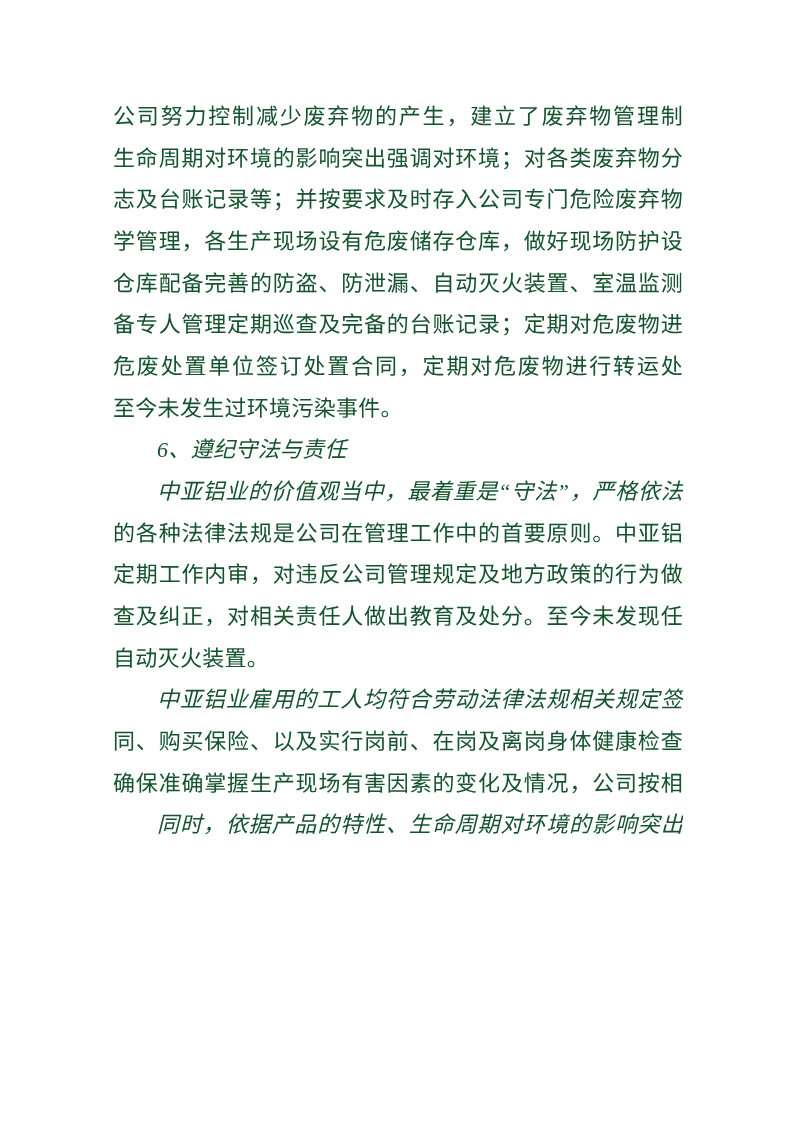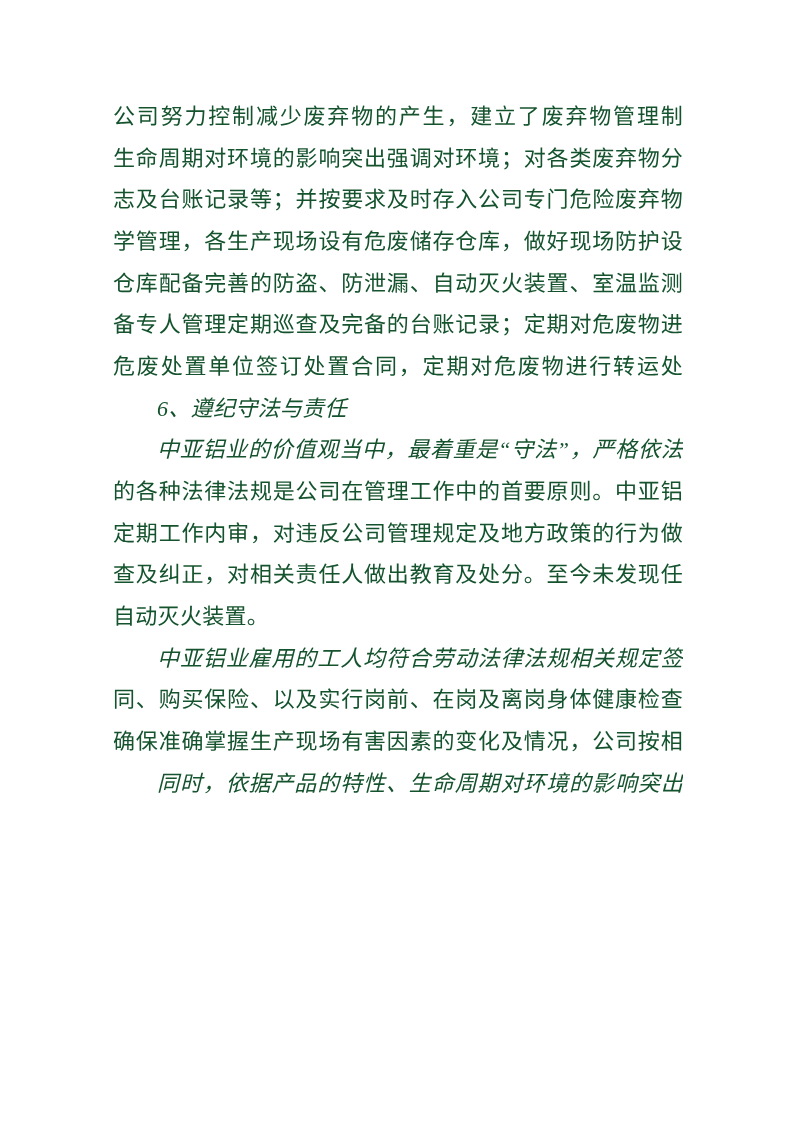--- a/index.html
+++ b/index.html
@@ -49,20 +49,21 @@
 <div class="page">
   <div class="content" id="doc-content" style="color: rgb(38, 38, 38);">
       <div class="para">
         <div class="line just">公司努力控制减少废弃物的产生，建立了废弃物管理制度，明确各单</div>
         <div class="line just">生命周期对环境的影响突出强调对环境；对各类废弃物分类放置科</div>
         <div class="line just">志及台账记录等；并按要求及时存入公司专门危险废弃物仓库，危废</div>
         <div class="line just">学管理，各生产现场设有危废储存仓库，做好现场防护设施、专用标</div>
         <div class="line just">仓库配备完善的防盗、防泄漏、自动灭火装置、室温监测等设施，配</div>
         <div class="line just">备专人管理定期巡查及完备的台账记录；定期对危废物进行转运处置</div>
         <div class="line just">危废处置单位签订处置合同，定期对危废物进行转运处置；公司投产</div>
+        <div class="line">至今未发生过环境污染事件。</div>
       </div>
       <div class="para">
         <div class="line indent">6、遵纪守法与责任</div>
       </div>
       <div class="para">
         <div class="line just indent">中亚铝业的价值观当中，最着重是“守法”，严格依法执行国家</div>
         <div class="line just">的各种法律法规是公司在管理工作中的首要原则。中亚铝业每年组织</div>
         <div class="line just">定期工作内审，对违反公司管理规定及地方政策的行为做出纪录、核</div>
         <div class="line just">查及纠正，对相关责任人做出教育及处分。至今未发现任何违反法规</div>
         <div class="line">自动灭火装置。</div>

